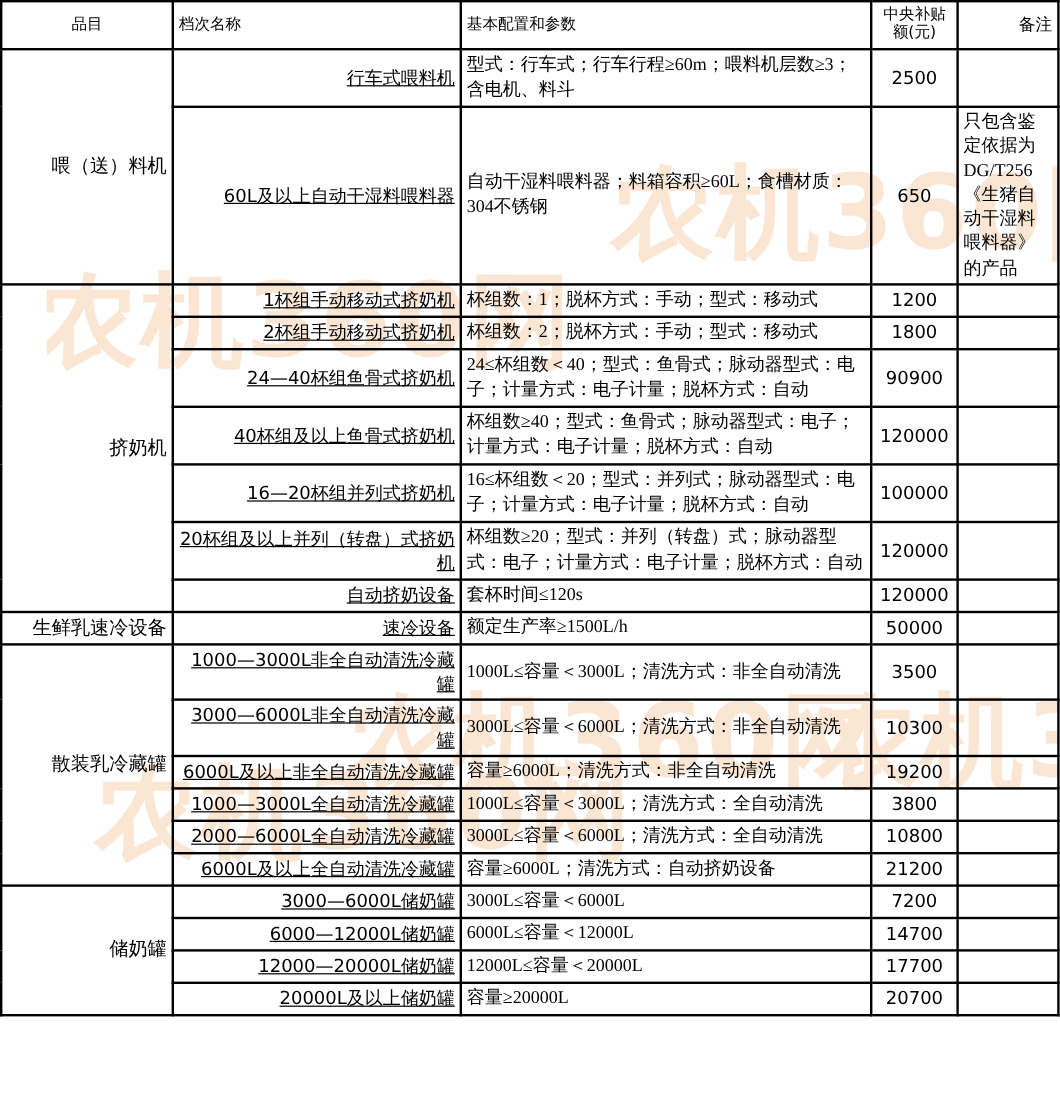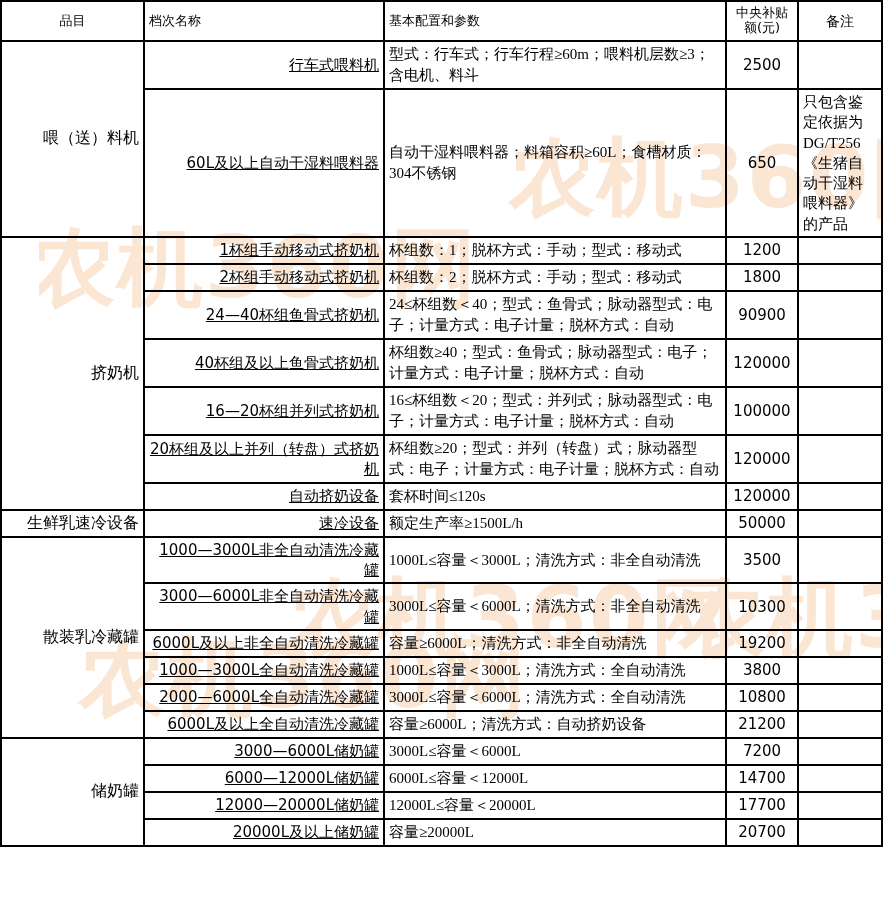--- a/index.html
+++ b/index.html
@@ -75,21 +75,21 @@
     font-size: 13px;
     font-weight: bold;
     height: 34px;
     line-height: 1.15;
   }
   th.th-left {
     text-align: left;
     padding-left: 6px;
   }
   th.th-remark {
-    text-align: center;
+    text-align: right;
     font-size: 14px;
     padding-left: 4px;
   }
 
   
   td.cat {
     text-align: right;
     font-size: 16px;
   }
   td.grade {

